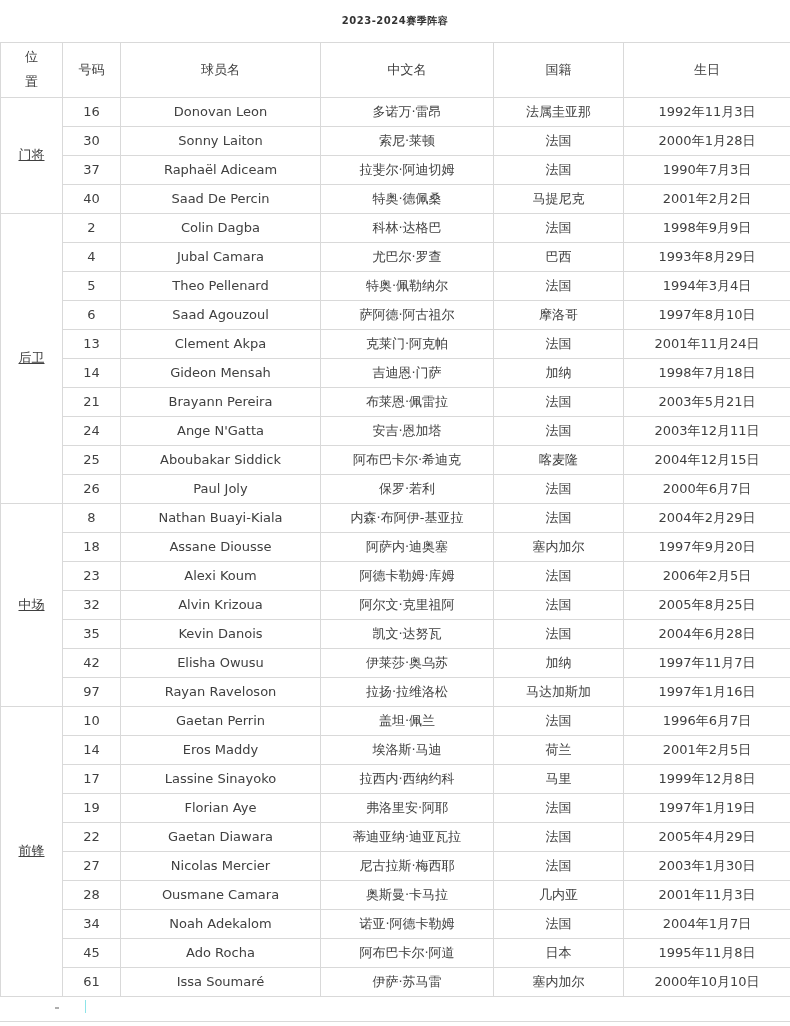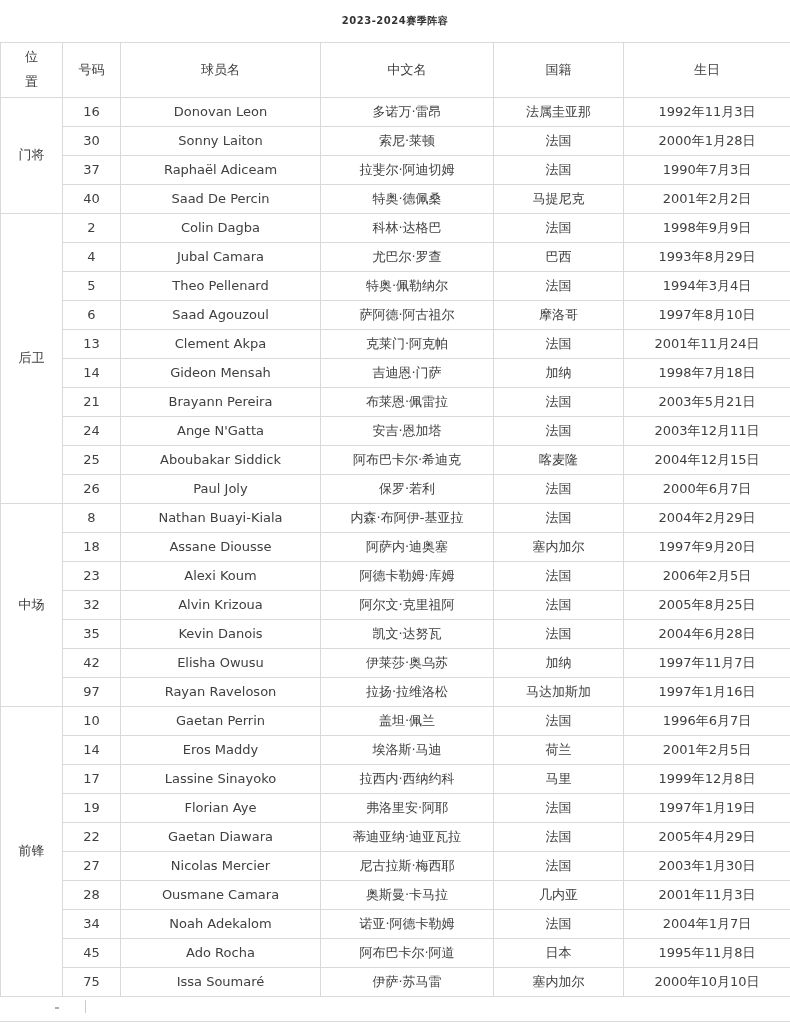--- a/index.html
+++ b/index.html
@@ -38,20 +38,21 @@
   th .wrap-narrow {
     display: inline-block;
     width: 1.2em;
     word-break: break-all;
     line-height: 1.9;
   }
   td.pos-cell {
     color: #404040;
     white-space: nowrap;
     padding: 0;
+    text-decoration: underline;
   }
   .footer-strip {
     position: relative;
     height: 25px;
     border-bottom: 1px solid #d9d9d9;
   }
   .stray-dash {
     position: absolute;
     left: 55px; top: 10px;
     width: 4px; height: 2px;
@@ -300,21 +301,21 @@
           <td>2004年1月7日</td>
         </tr>
         <tr>
           <td>45</td>
           <td>Ado Rocha</td>
           <td>阿布巴卡尔·阿道</td>
           <td>日本</td>
           <td>1995年11月8日</td>
         </tr>
         <tr>
-          <td>75</td>
+          <td>61</td>
           <td>Issa Soumaré</td>
           <td>伊萨·苏马雷</td>
           <td>塞内加尔</td>
           <td>2000年10月10日</td>
         </tr>
       </tbody>
   </table>
 
   <div class="footer-strip">
     <span class="stray-dash"></span>

